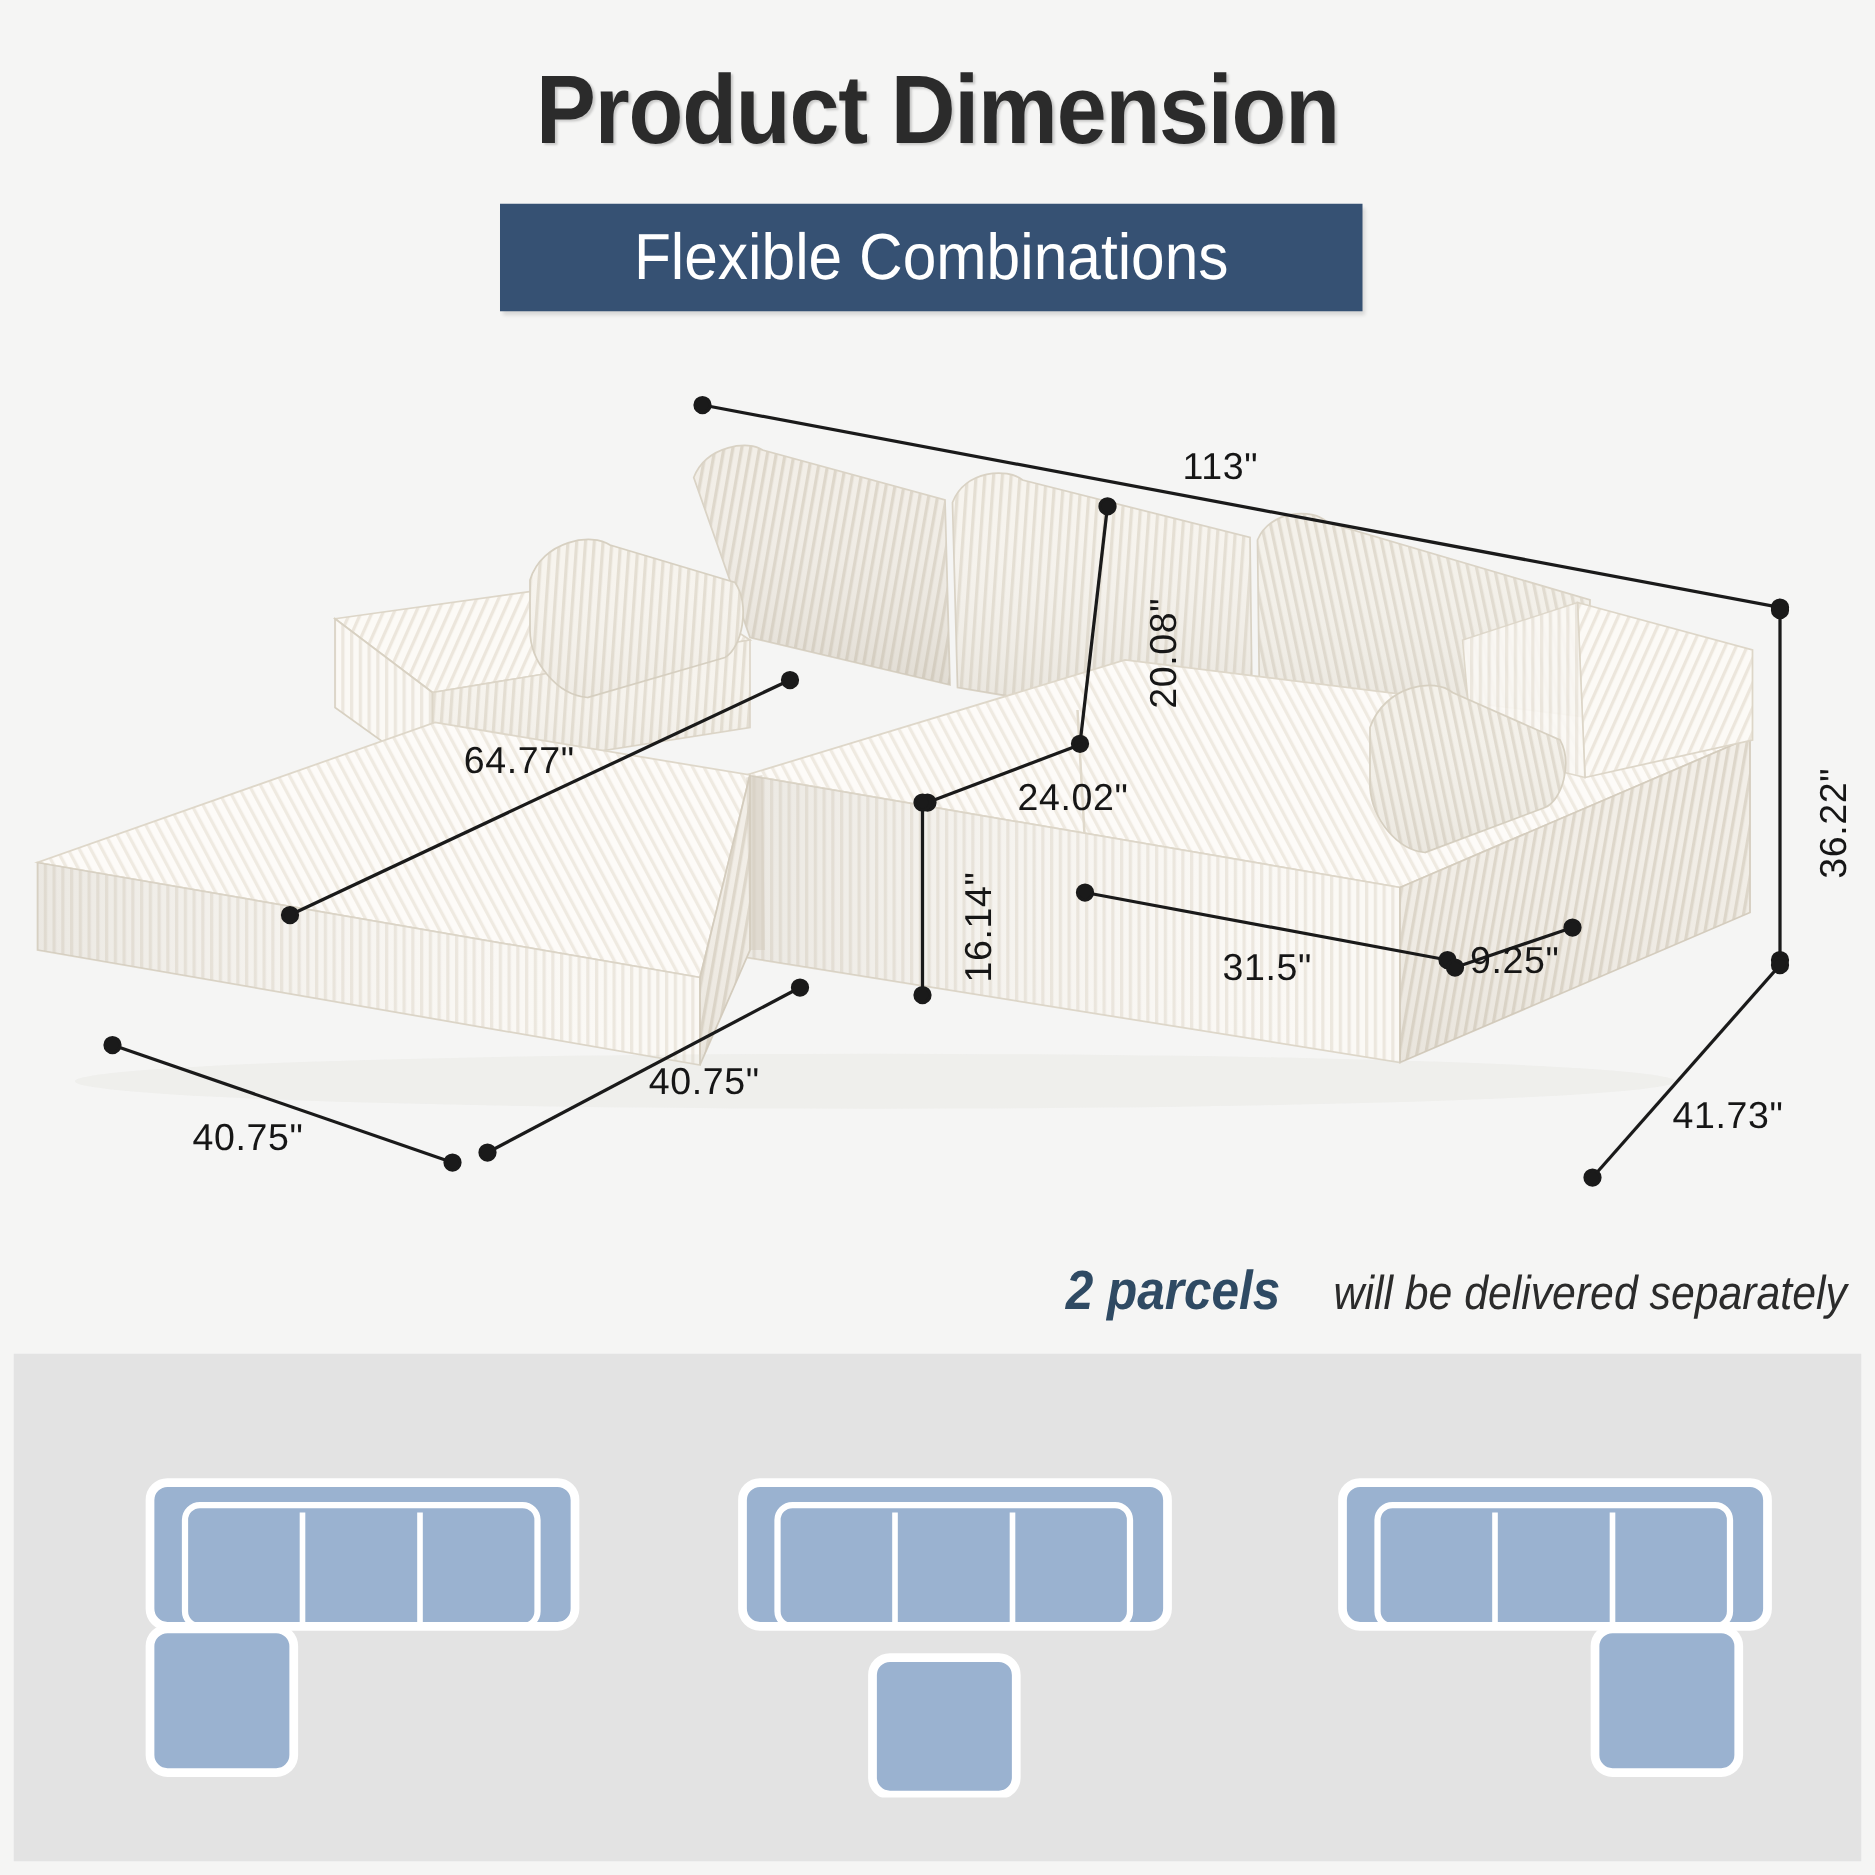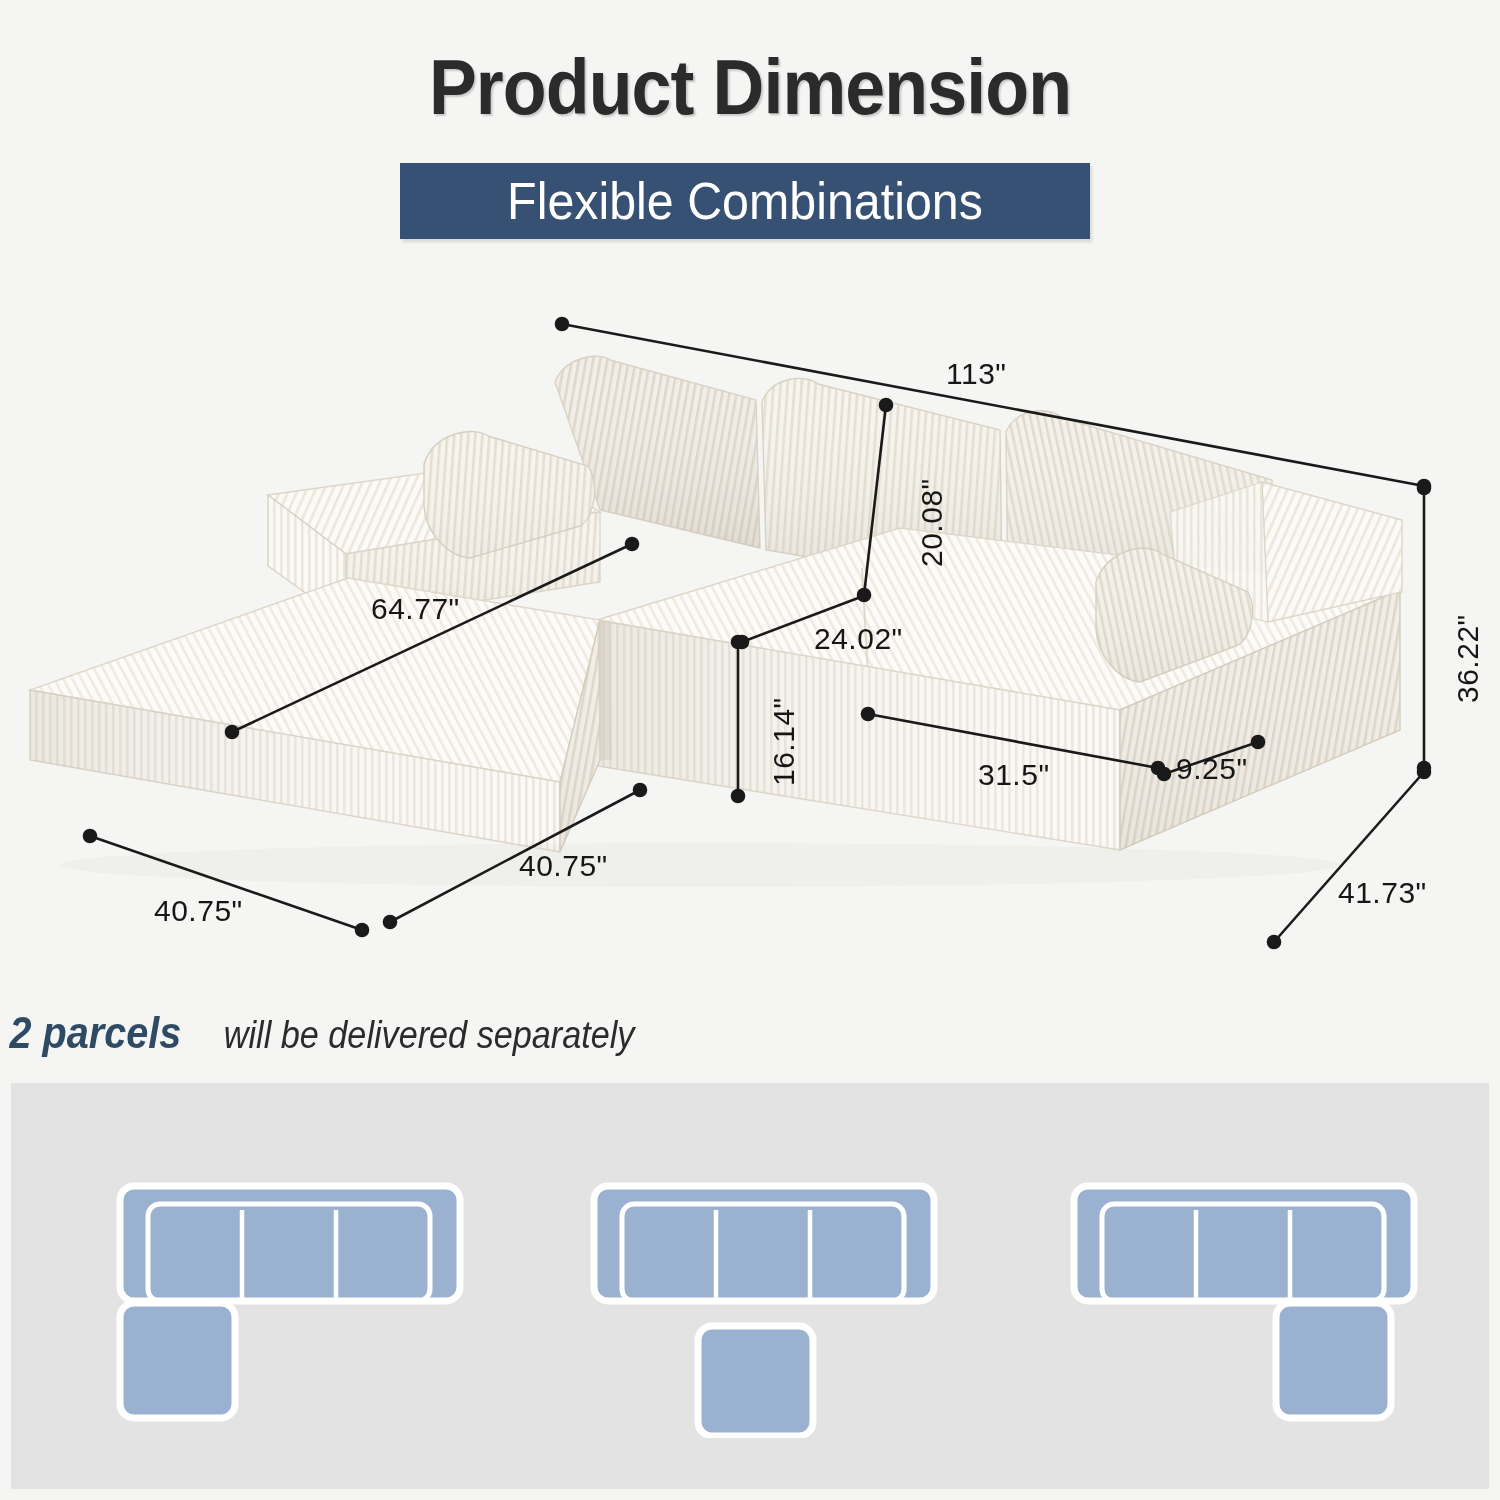--- a/index.html
+++ b/index.html
@@ -19,21 +19,21 @@
     font-size:78px;
     font-weight:bold;
     letter-spacing:-1px;
     color:#2b2b2b;
     font-family:"Liberation Sans", sans-serif;
     transform:scaleX(0.92);
     text-shadow:2px 2px 2px rgba(0,0,0,.18);
     white-space:nowrap;
   }
   .subtitle-wrap{
-    position:absolute;left:400px;top:163px;width:690px;height:76px;
+    position:absolute;left:400px;top:163px;width:690px;height:86px;
     background:#365173;
     box-shadow:2px 3px 3px rgba(0,0,0,.12);
   }
   .subtitle{
     position:absolute;inset:0;
     display:flex;align-items:center;justify-content:center;
     color:#ffffff;font-size:52px;
     transform:scaleX(0.93);
     white-space:nowrap;
   }
@@ -47,21 +47,21 @@
     color:#161616;
     font-size:30px;
     letter-spacing:.5px;
     white-space:nowrap;
     font-family:"Liberation Sans", sans-serif;
   }
   .dim.rot{transform-origin:0 0;}
 
   
   .parcels{
-    position:absolute;left:0;top:1008px;width:1500px;text-align:left;
+    position:absolute;left:0;top:1008px;width:1500px;text-align:right;
     white-space:nowrap;
   }
   .parcels .b{
     font-size:44px;font-style:italic;font-weight:bold;color:#2f4a63;
     transform:scaleX(.9);display:inline-block;
   }
   .parcels .n{
     font-size:38px;font-style:italic;color:#2b2b2b;
     transform:scaleX(.9);display:inline-block;margin-left:10px;
   }

